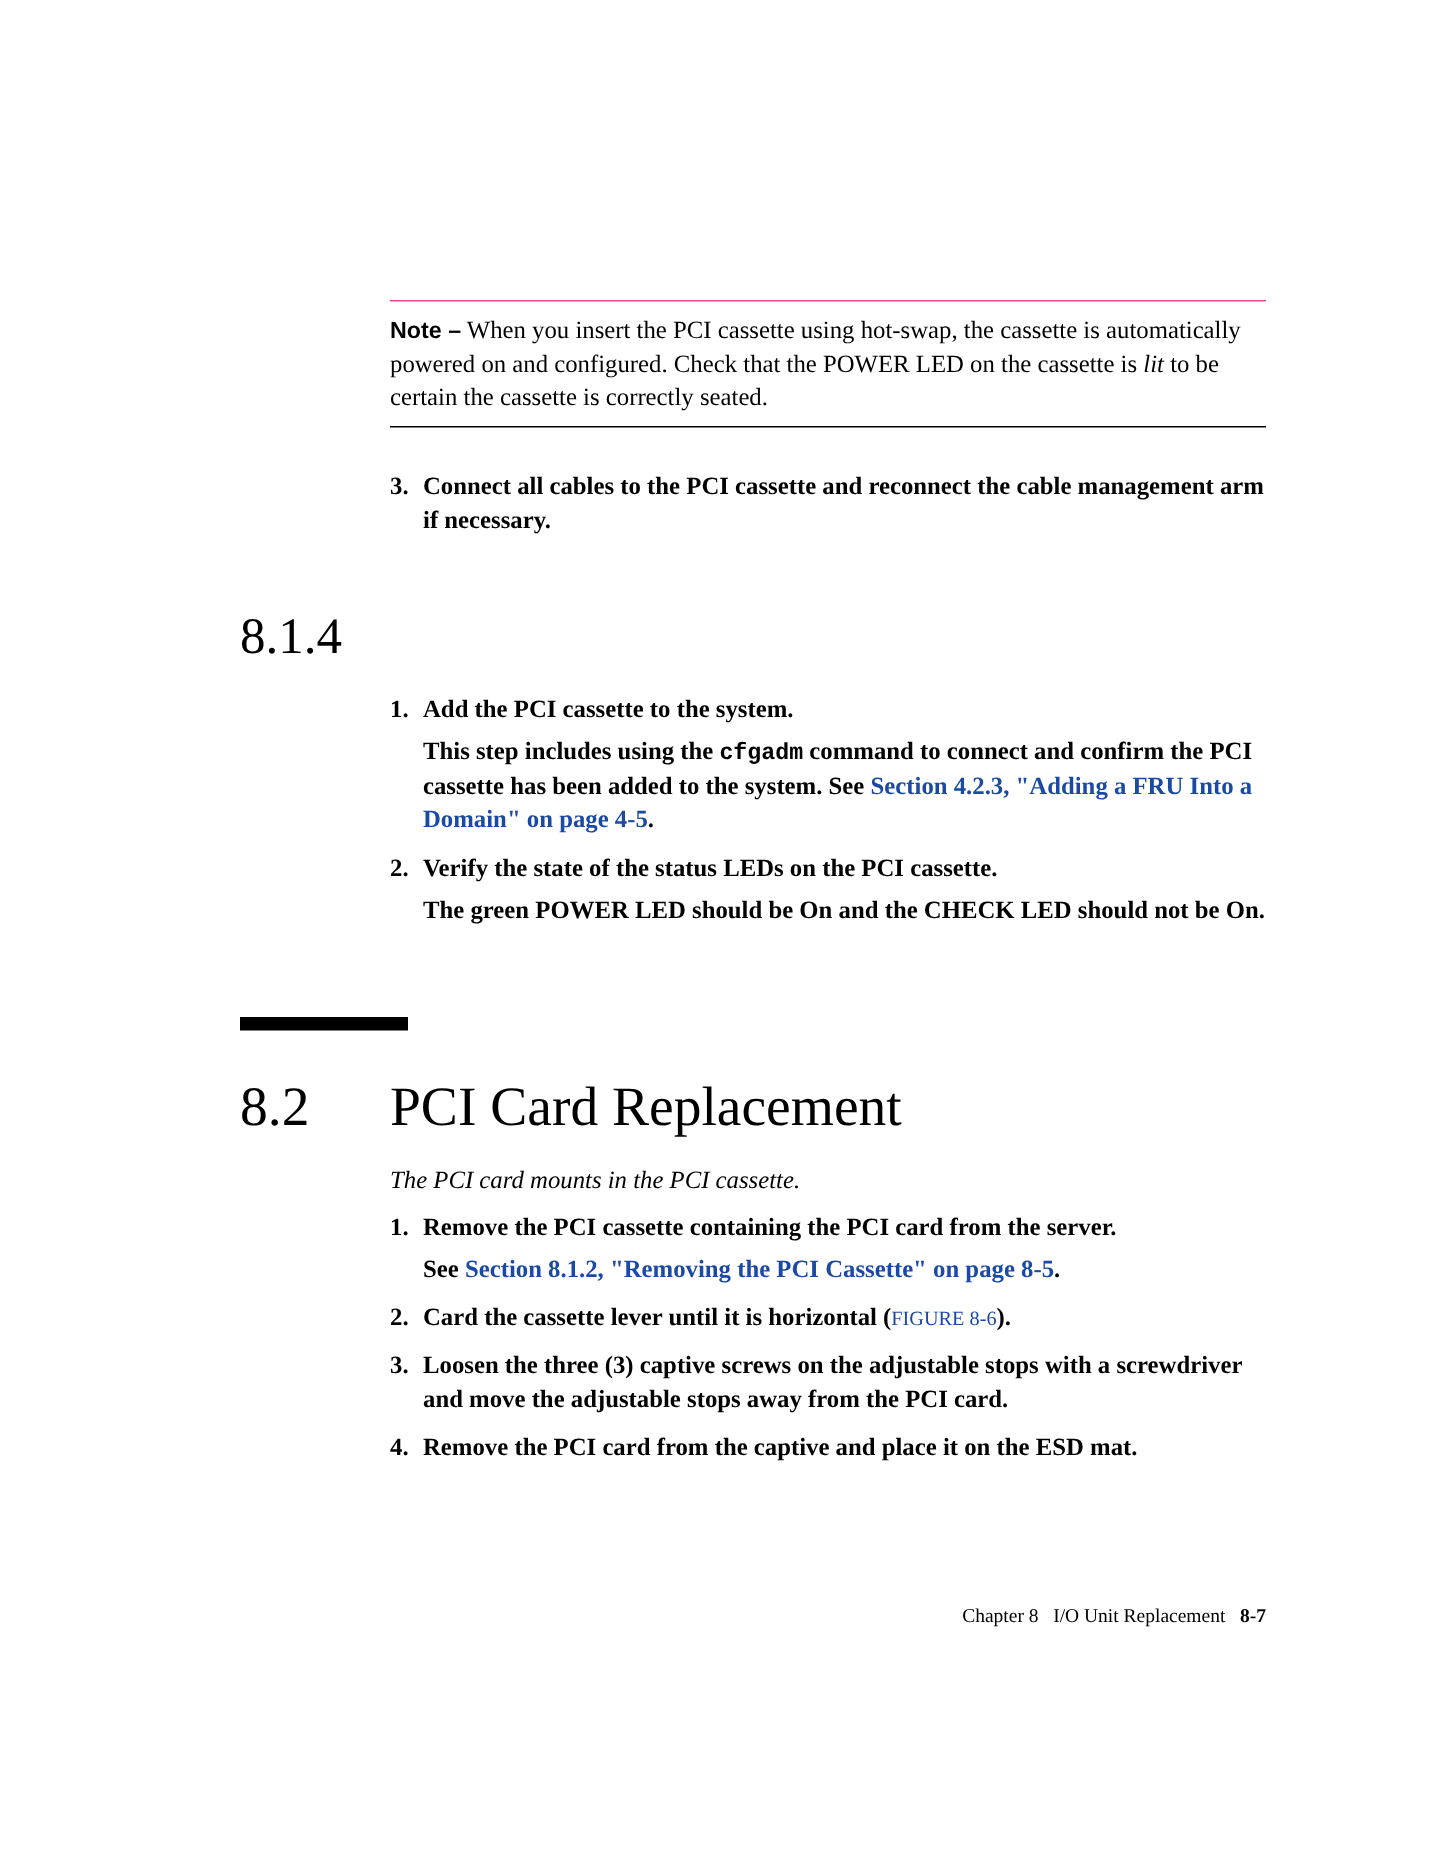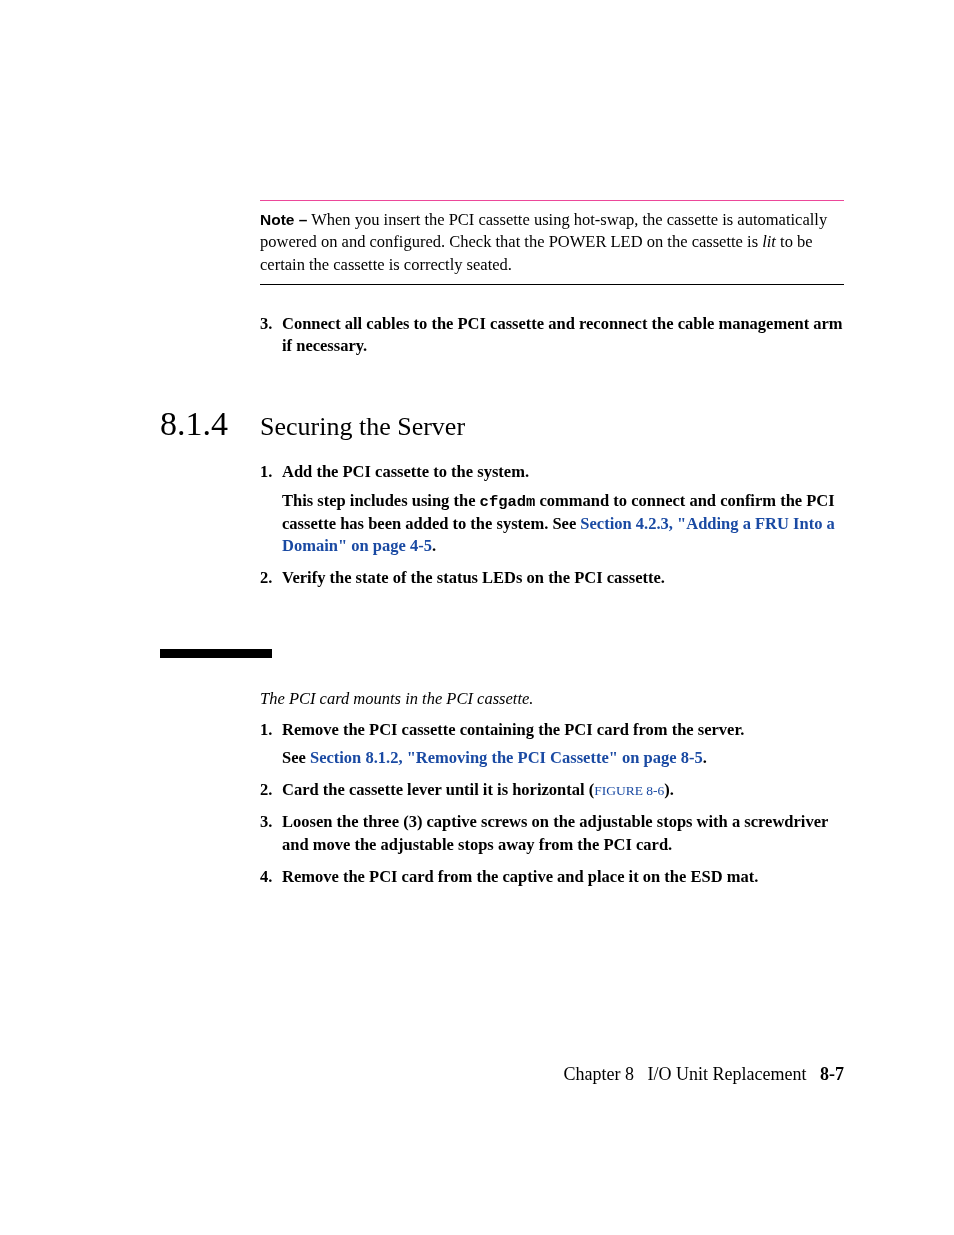--- a/index.html
+++ b/index.html
@@ -108,21 +108,21 @@
     font-size: 15.5px;
   }
   .link {
     color: #1a4aa3;
   }
   .footer {
     position: absolute;
     bottom: 150px;
     right: 110px;
     font-family: "Times New Roman", serif;
-    font-size: 18px;
+    font-size: 13px;
   }
   .footer .bold { font-weight: bold; }
 </style>
 </head>
 <body>
 
 <div class="page">
 
   <div class="note-box">
     <span class="note-label">Note –</span><span> When you insert the PCI cassette using hot-swap, the cassette is automatically powered on and configured. Check that the POWER LED on the cassette is </span><span class="italic">lit</span><span> to be certain the cassette is correctly seated.</span>
@@ -130,42 +130,46 @@
 
   <div class="step">
     <div class="step-row">
       <div class="step-num">3.</div>
       <div class="step-bold">Connect all cables to the PCI cassette and reconnect the cable management arm if necessary.</div>
     </div>
   </div>
 
   <div class="h3-row">
     <div class="h3-num">8.1.4</div>
-    <div class="h3-title">Securing the Server</div>
   </div>
 
   <div class="step">
     <div class="step-row">
       <div class="step-num">1.</div>
       <div class="step-bold">Add the PCI cassette to the system.</div>
     </div>
     <div class="step-body">
       <span>This step includes using the </span><span class="mono">cfgadm</span><span> command to connect and confirm the PCI cassette has been added to the system. See </span><span class="link">Section 4.2.3, "Adding a FRU Into a Domain" on page 4-5</span><span>.</span>
     </div>
   </div>
 
   <div class="step">
     <div class="step-row">
       <div class="step-num">2.</div>
       <div class="step-bold">Verify the state of the status LEDs on the PCI cassette.</div>
     </div>
+    <div class="step-body">The green POWER LED should be On and the CHECK LED should not be On.</div>
   </div>
 
   <div class="h2-block">
     <div class="h2-rule"></div>
+    <div class="h2-row">
+      <div class="h2-num">8.2</div>
+      <div class="h2-title">PCI Card Replacement</div>
+    </div>
     <div class="body-text">The PCI card mounts in the PCI cassette.</div>
   </div>
 
 
   <div class="step">
     <div class="step-row">
       <div class="step-num">1.</div>
       <div class="step-bold">Remove the PCI cassette containing the PCI card from the server.</div>
     </div>
     <div class="step-body">

